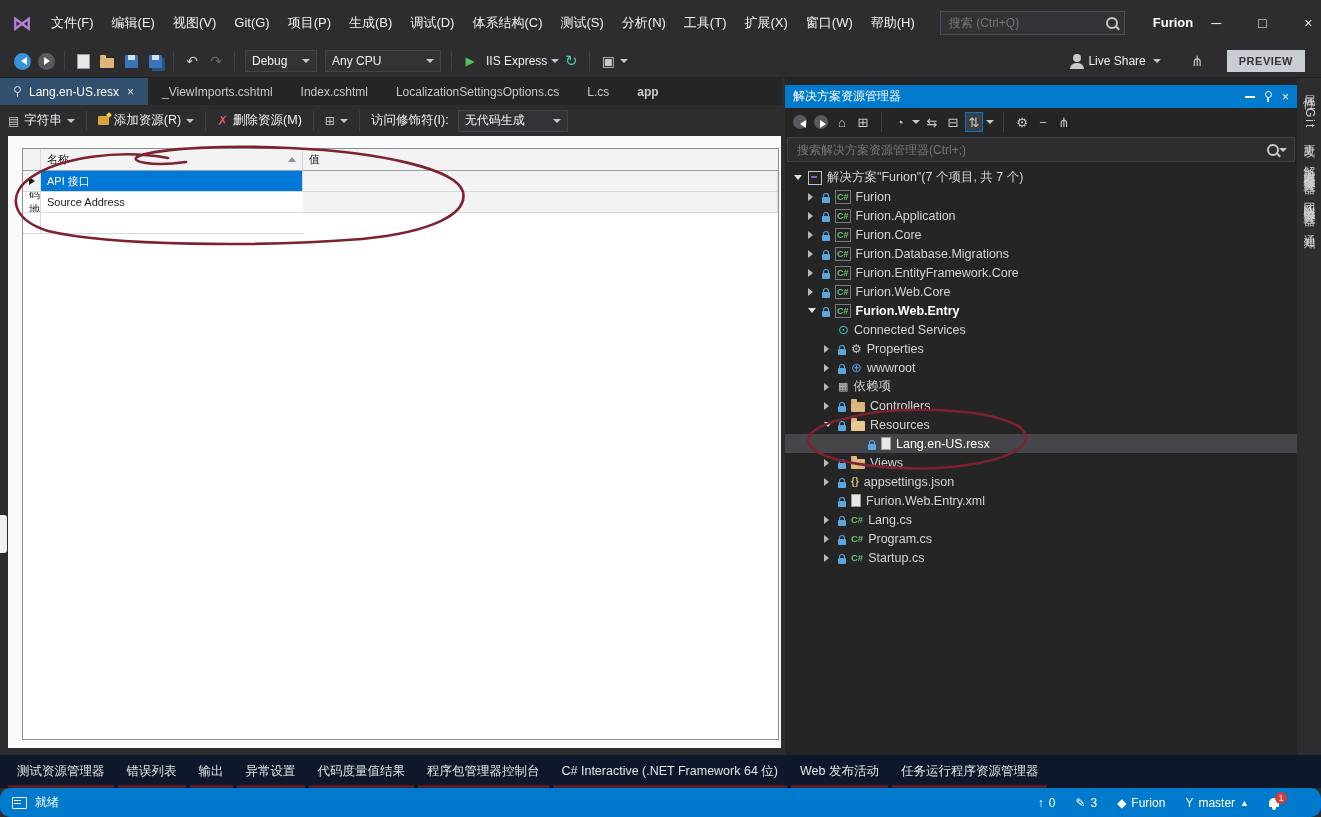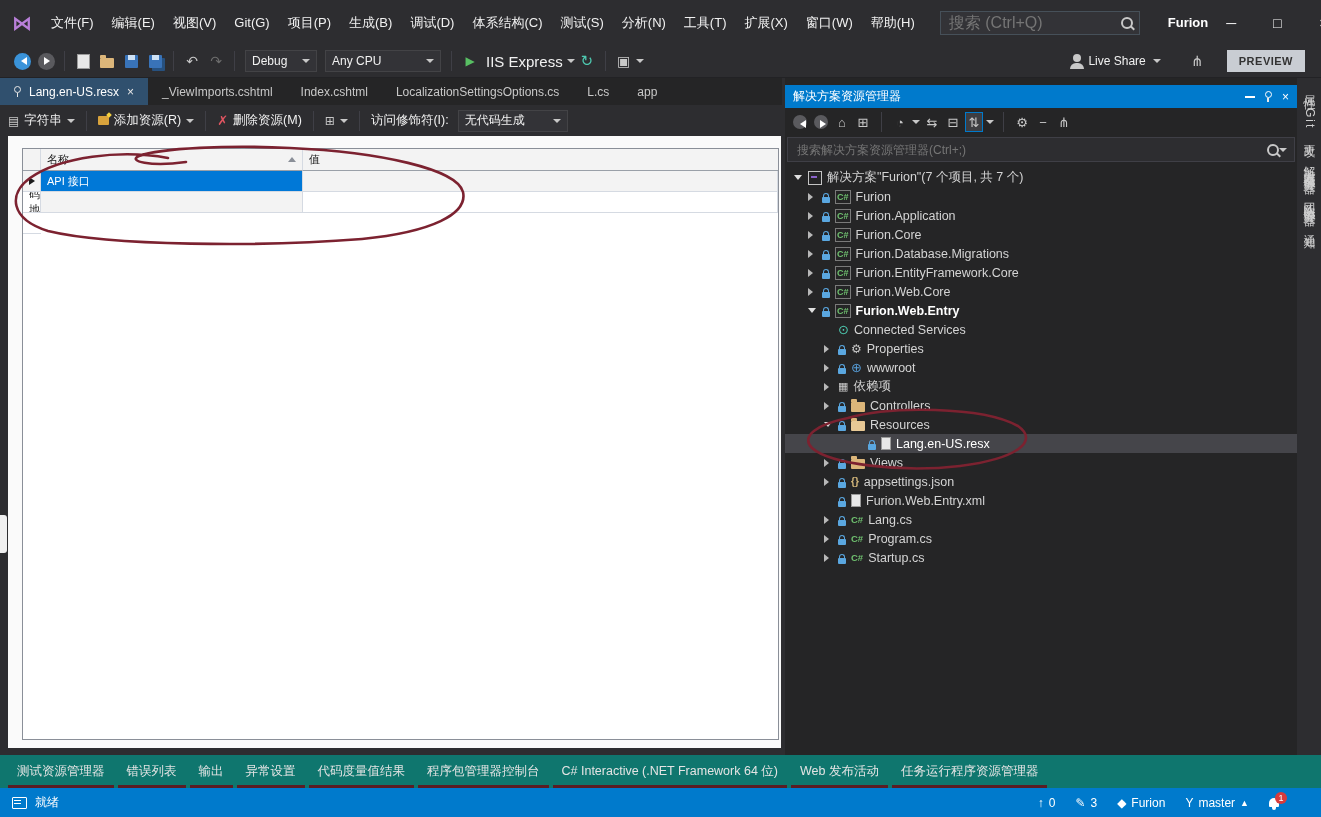--- a/index.html
+++ b/index.html
@@ -6,21 +6,21 @@
   .app{position:relative;width:1321px;height:817px;background:#2d2d30;overflow:hidden;
        font-family:"Liberation Sans","DejaVu Sans",sans-serif;-webkit-font-smoothing:antialiased;}
 
   
   .titlebar{position:absolute;left:0;top:0;width:1321px;height:45px;background:#2d2d30;
             display:flex;align-items:center;box-sizing:border-box;}
   .vslogo{color:#b97fd9;font-size:20px;margin:0 10px 0 12px;font-weight:bold;}
   .menu{color:#f1f1f1;font-size:13px;padding:5px 9px;white-space:nowrap;cursor:default;}
   .tb-search{margin-left:16px;width:200px;height:24px;background:#333337;border:1px solid #465059;
              display:flex;align-items:center;padding:0 6px;box-sizing:border-box;}
-  .tb-search input{flex:1;background:transparent;border:0;outline:0;color:#9a9a9a;font-size:16px;
+  .tb-search input{flex:1;background:transparent;border:0;outline:0;color:#9a9a9a;font-size:12px;
                    font-family:inherit;min-width:0;}
   .lens{width:8px;height:8px;border:2px solid #c8c8c8;border-radius:50%;position:relative;flex:none;}
   .lens::after{content:"";position:absolute;width:5px;height:2px;background:#c8c8c8;
                transform:rotate(45deg);right:-4px;bottom:-2px;}
   .sol-name{color:#ffffff;font-weight:bold;font-size:13px;margin-left:28px;}
   .winbtns{margin-left:auto;display:flex;}
   .winbtn{width:46px;height:30px;display:flex;align-items:center;justify-content:center;
           color:#f1f1f1;font-size:14px;}
 
   
@@ -51,21 +51,21 @@
   .person{width:8px;height:8px;border-radius:50%;background:#c8c8c8;position:relative;margin-top:-6px;}
   .person::after{content:"";position:absolute;left:-3px;top:9px;width:14px;height:6px;border-radius:6px 6px 0 0;background:#c8c8c8;}
   .preview-btn{background:#c9cdd3;color:#333;font-size:11px;font-weight:bold;letter-spacing:.5px;
                padding:5px 12px;margin:0 16px 0 18px;}
 
   
   .leftcol{position:absolute;left:0;top:78px;width:782px;height:677px;background:#2d2d30;}
   .doc-tabs{height:27px;display:flex;background:#252526;align-items:stretch;overflow:hidden;}
   .dtab{padding:0 14px;display:flex;align-items:center;gap:8px;color:#c8c8c8;font-size:12px;white-space:nowrap;}
   .dtab.active{background:#30506e;color:#fff;}
-  .dtab.cut{max-width:34px;overflow:hidden;padding-right:0;}
+  .dtab.cut{max-width:34px;overflow:hidden;padding-right:0;font-weight:bold;}
   .pin{width:5px;height:5px;border:1.5px solid #e8e8e8;border-radius:50%;position:relative;margin-top:-4px;}
   .pin::after{content:"";position:absolute;left:1.5px;top:6px;width:1.5px;height:4px;background:#e8e8e8;}
   .dtab-close{font-size:12px;color:#e8e8e8;}
   .resx-toolbar{height:31px;display:flex;align-items:center;gap:5px;color:#f1f1f1;font-size:12.5px;
                 padding-left:8px;background:#2d2d30;}
   .rx-ic{font-size:12px;color:#c8c8c8;}
   .rx-add{width:11px;height:9px;background:#d9a33c;border-radius:1px;position:relative;}
   .rx-add::after{content:"";position:absolute;right:-2px;top:-3px;width:4px;height:4px;background:#f4d03f;transform:rotate(45deg);}
   .rx-x{color:#e05561;font-weight:bold;font-size:13px;}
   .editor-light{position:absolute;left:8px;right:1px;top:58px;bottom:7px;background:#fafafa;}
@@ -118,27 +118,27 @@
   .glyph-deps{color:#c8c8c8;font-size:11px;}
   .glyph-json{color:#d7ba7d;font-size:10px;font-weight:bold;}
   .glyph-gear{color:#c8c8c8;font-size:12px;}
 
   
   .edgestrip{position:absolute;left:1297px;top:78px;width:24px;height:677px;background:#2d2d30;
              display:flex;flex-direction:column;align-items:center;gap:18px;padding-top:8px;box-sizing:border-box;}
   .etab{writing-mode:vertical-rl;color:#d0d0d0;font-size:12px;letter-spacing:2px;white-space:nowrap;}
 
   
-  .bottomtabs{position:absolute;left:0;top:755px;width:1321px;height:33px;background:#0f766e;
+  .bottomtabs{position:absolute;left:0;top:755px;width:1321px;height:33px;background:#0f172a;
               display:flex;align-items:flex-start;gap:4px;padding:7px 4px 0 8px;box-sizing:border-box;}
   .btab{color:#e4e4e4;font-size:12.5px;padding:1px 9px 5px 9px;border-bottom:4px solid #5a1c24;white-space:nowrap;}
 
   
   .statusbar{position:absolute;left:0;top:788px;width:1321px;height:29px;background:#007acc;color:#fff;
-             font-size:12px;display:flex;align-items:center;padding:0 12px;box-sizing:border-box;gap:8px;}
+             font-size:12px;display:flex;align-items:center;padding:0 12px;box-sizing:border-box;gap:8px;border-radius:10px;}
   .st-ic{width:13px;height:10px;border:1.5px solid #fff;border-radius:1px;position:relative;}
   .st-ic::after{content:"";position:absolute;left:1px;top:2px;width:7px;height:1.5px;background:#fff;box-shadow:0 3px 0 #fff;}
   .st-right{margin-left:auto;display:flex;align-items:center;gap:20px;}
   .st-item{display:flex;align-items:center;gap:5px;}
   .bell{width:10px;height:9px;background:#fff;border-radius:5px 5px 1px 1px;position:relative;}
   .bell::after{content:"";position:absolute;left:3px;bottom:-3px;width:4px;height:3px;background:#fff;border-radius:0 0 3px 3px;}
   .badge{position:absolute;right:-8px;top:-6px;background:#d83b3b;color:#fff;font-size:9px;
          min-width:12px;height:12px;border-radius:50%;display:flex;align-items:center;justify-content:center;}
 
   .edge-handle{position:absolute;left:0;top:515px;width:7px;height:38px;background:#f0f0f0;border-radius:0 3px 3px 0;z-index:5;}
@@ -206,21 +206,21 @@
         <span class="caret"></span>
     </div>
     <div class="combo" style="width:116px">
       <span>Any CPU</span>
         <span class="caret"></span>
     </div>
     <span class="tsep"></span>
     <span class="tbtn run-green">
       <span>▶</span>
     </span>
-    <span style="color:#f1f1f1;font-size:15px;margin:0 4px">IIS Express</span>
+    <span style="color:#f1f1f1;font-size:12px;margin:0 4px">IIS Express</span>
     <span class="caret"></span>
     <span class="tbtn refresh">↻</span>
     <span class="tsep"></span>
     <span class="tbtn">▣</span>
     <span class="caret"></span>
     <div class="liveshare">
       <span class="person"></span>
       <span>Live Share</span>
       <span class="caret"></span>
     </div>
@@ -286,20 +286,21 @@
             <span>值</span>
           </div>
 
           <div class="gcell gsel">
               <span class="rowarrow"></span>
             </div>
           <div class="gcell sel-cell">API 接口</div>
 
           <div class="gcell gsel"></div>
           <div class="gcell">源码地址</div>
+          <div class="gcell" style="border-right:none">Source Address</div>
 
           <div class="gcell gsel"></div>
           <div class="gcell"></div>
           <div class="gcell" style="border-right:none"></div>
         </div>
       </div>
     </div>
   </div>
 
   <div class="rightcol">

